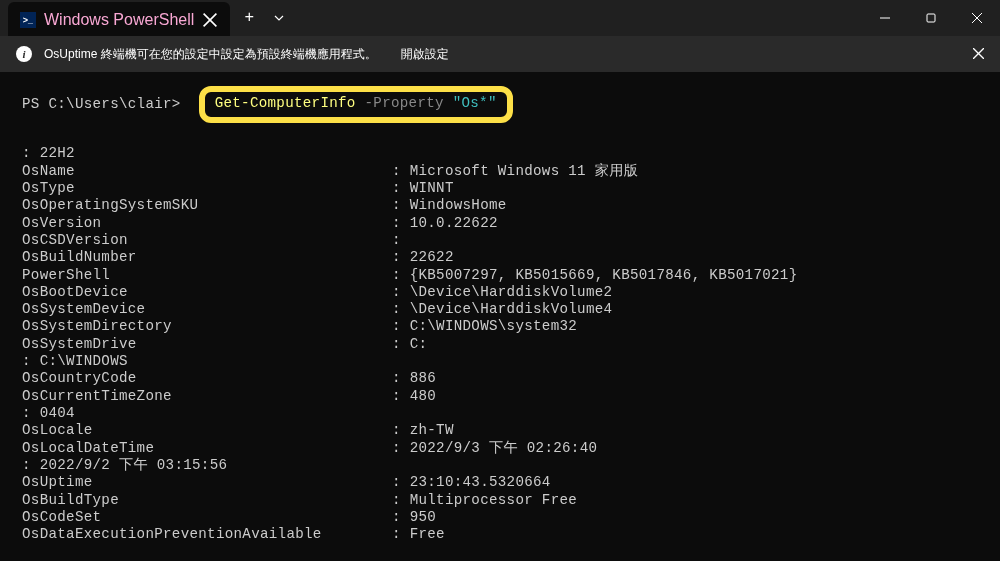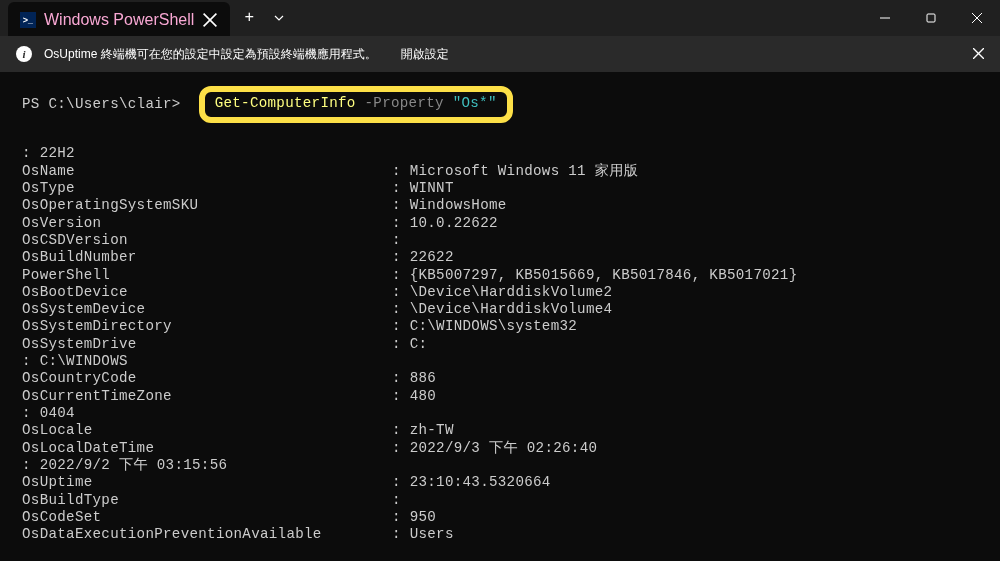--- a/index.html
+++ b/index.html
@@ -264,17 +264,17 @@
       <div class="prop-line"><span class="prop-key">OsSystemDirectory</span><span class="prop-sep">: </span><span>C:\WINDOWS\system32</span></div>
       <div class="prop-line"><span class="prop-key">OsSystemDrive</span><span class="prop-sep">: </span><span>C:</span></div>
       <div class="prop-line"><span class="prop-sep">: </span><span>C:\WINDOWS</span></div>
       <div class="prop-line"><span class="prop-key">OsCountryCode</span><span class="prop-sep">: </span><span>886</span></div>
       <div class="prop-line"><span class="prop-key">OsCurrentTimeZone</span><span class="prop-sep">: </span><span>480</span></div>
       <div class="prop-line"><span class="prop-sep">: </span><span>0404</span></div>
       <div class="prop-line"><span class="prop-key">OsLocale</span><span class="prop-sep">: </span><span>zh-TW</span></div>
       <div class="prop-line"><span class="prop-key">OsLocalDateTime</span><span class="prop-sep">: </span><span>2022/9/3 下午 02:26:40</span></div>
       <div class="prop-line"><span class="prop-sep">: </span><span>2022/9/2 下午 03:15:56</span></div>
       <div class="prop-line"><span class="prop-key">OsUptime</span><span class="prop-sep">: </span><span>23:10:43.5320664</span></div>
-      <div class="prop-line"><span class="prop-key">OsBuildType</span><span class="prop-sep">: </span></div>
+      <div class="prop-line"><span class="prop-key">OsBuildType</span><span class="prop-sep">: </span><span>Multiprocessor Free</span></div>
       <div class="prop-line"><span class="prop-key">OsCodeSet</span><span class="prop-sep">: </span><span>950</span></div>
-      <div class="prop-line"><span class="prop-key">OsDataExecutionPreventionAvailable</span><span class="prop-sep">: </span><span>Users</span></div>
+      <div class="prop-line"><span class="prop-key">OsDataExecutionPreventionAvailable</span><span class="prop-sep">: </span><span>Free</span></div>
     </div>
 </div>
 
 </body></html>

